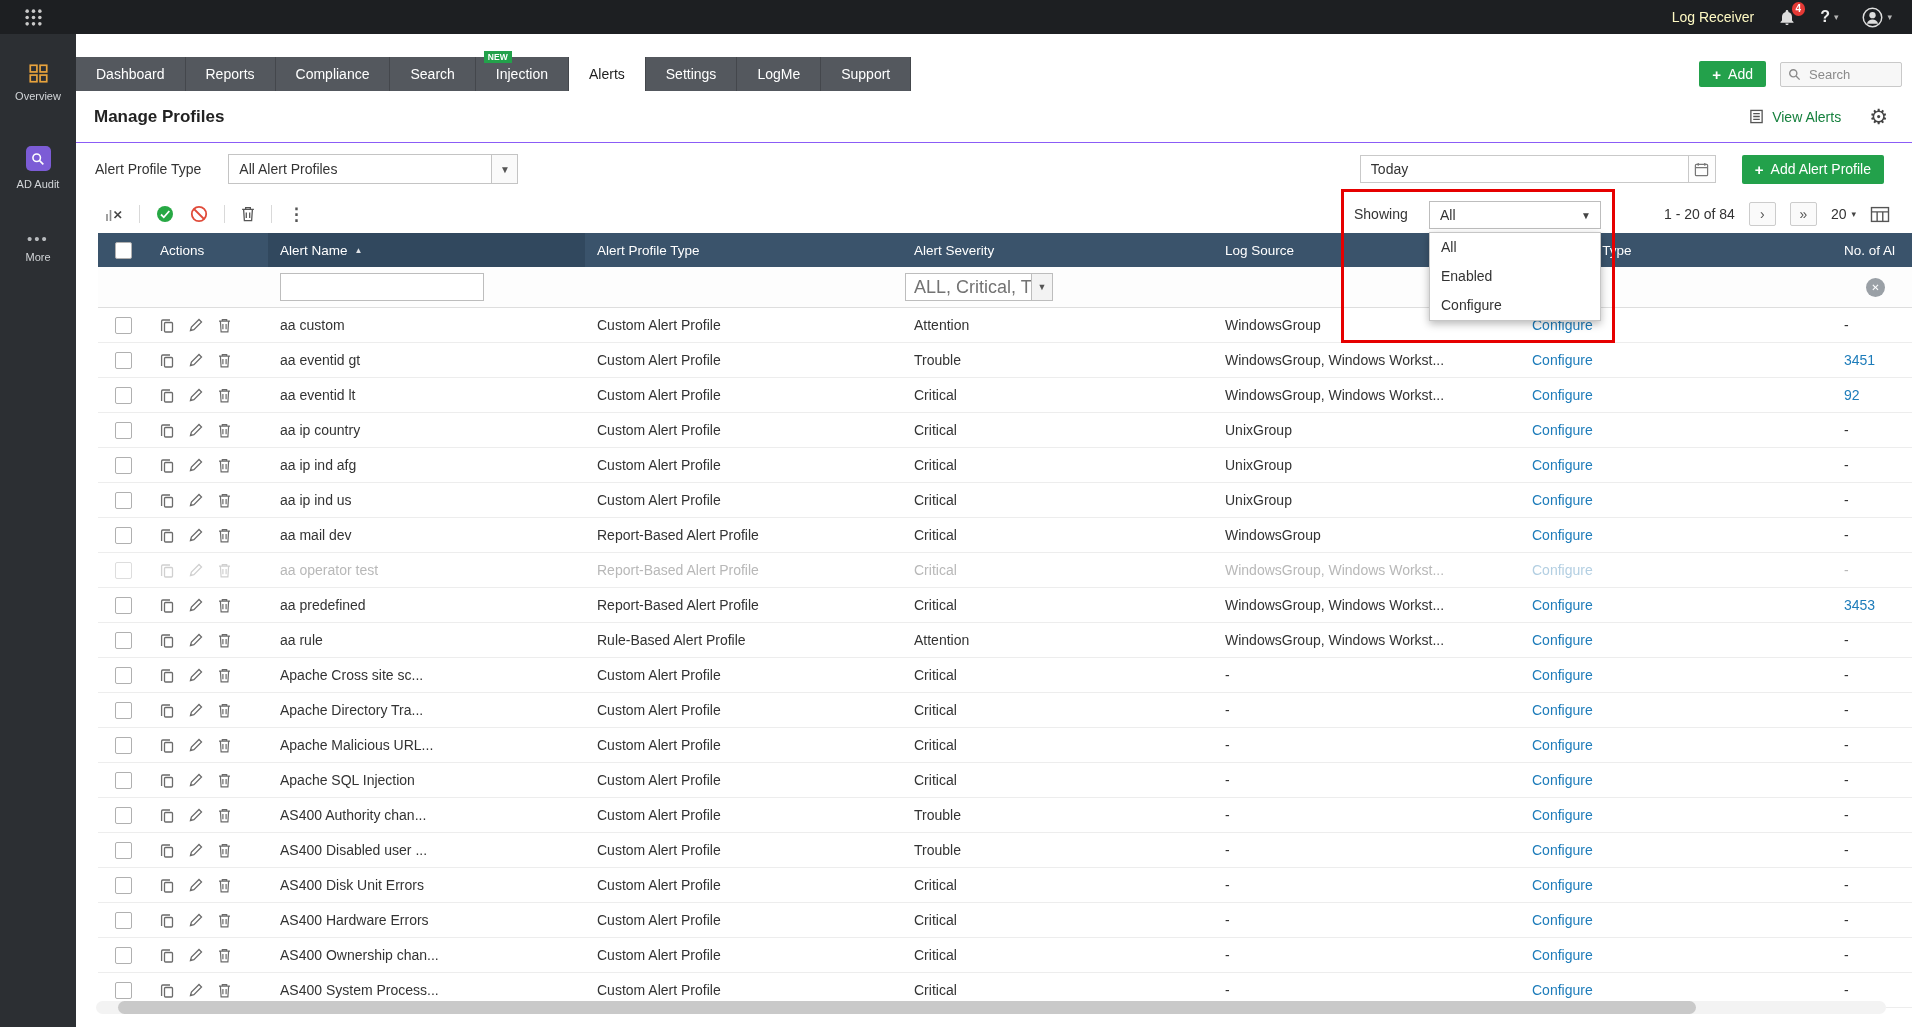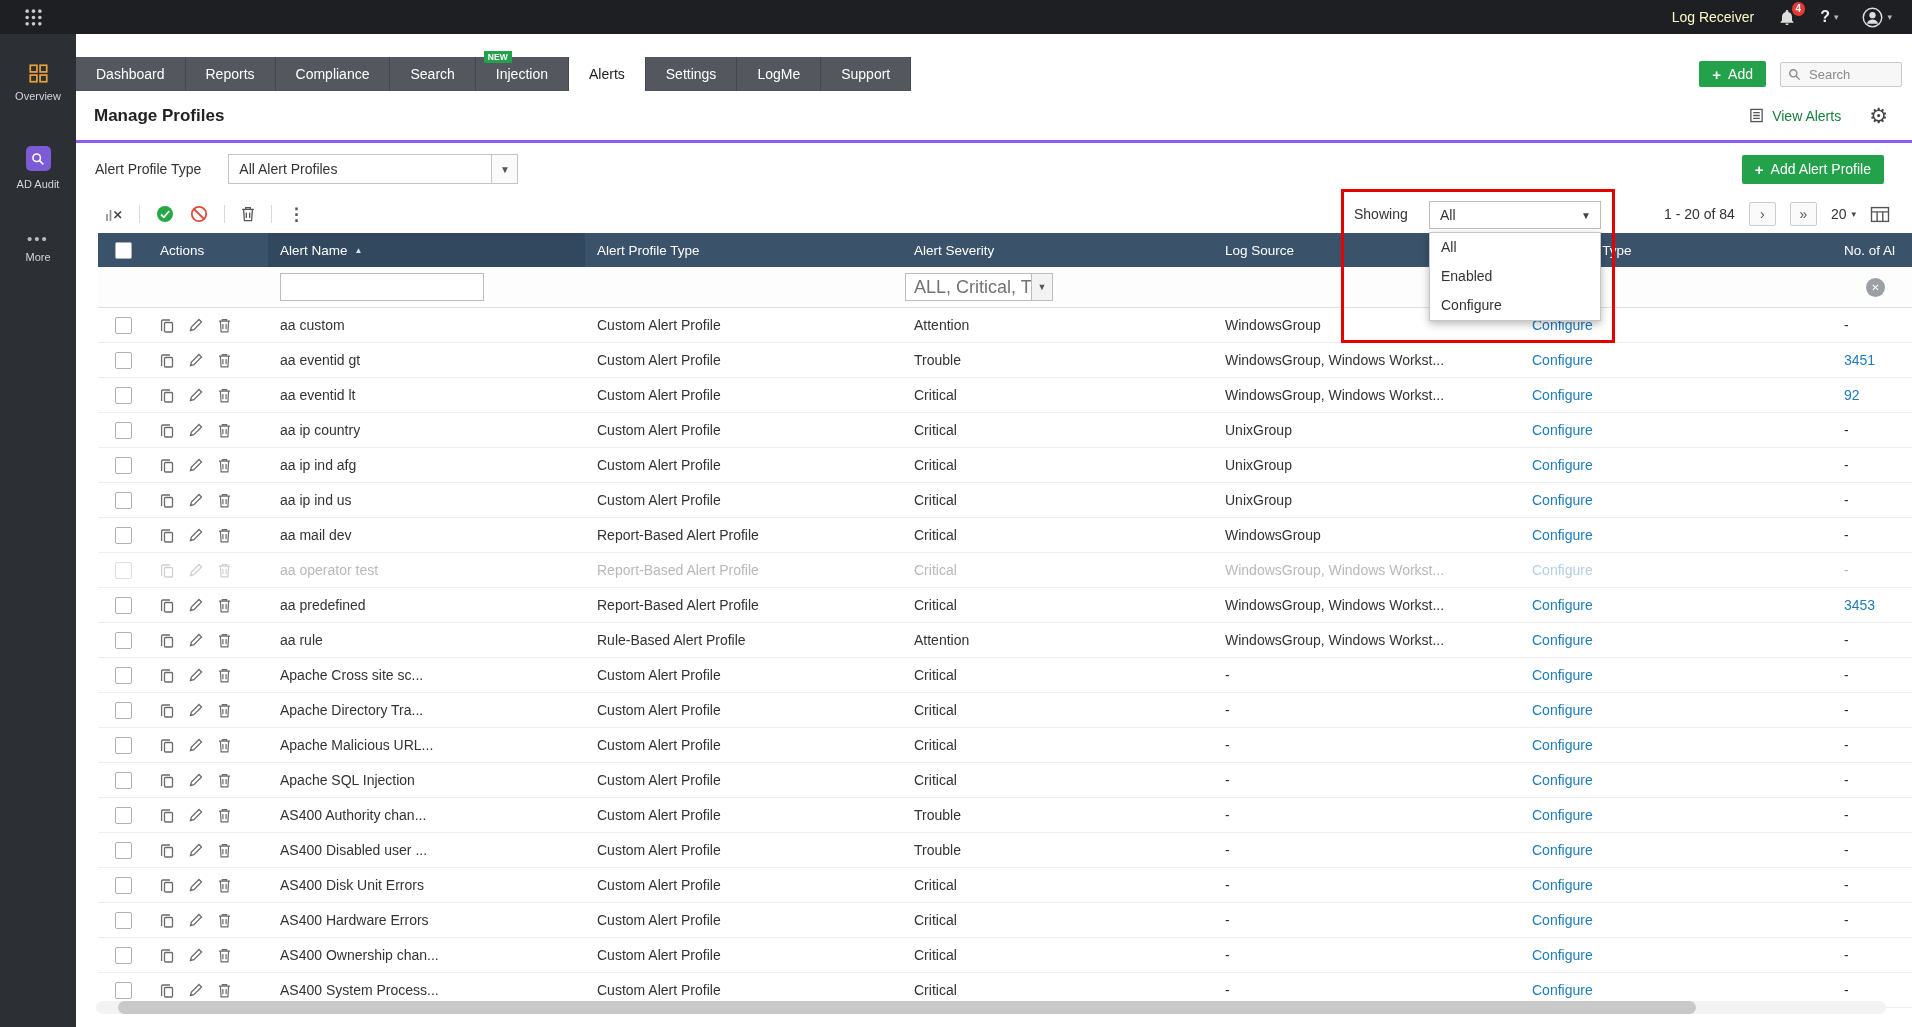--- a/index.html
+++ b/index.html
@@ -32,21 +32,21 @@
   .tab.active { background:#fff; color:#1c1c1c; }
   .tab-badge { position:absolute; top:-6px; left:8px; background:#23a14b; color:#fff; font-size:8.5px; font-weight:bold; padding:1px 4px; line-height:10px; }
   .tab-right { margin-left:auto; display:flex; align-items:center; gap:14px; padding-right:10px; }
   .btn-green { background:#23a14b; color:#fff; font-size:14px; height:26px; padding:0 13px; display:inline-flex; align-items:center; gap:7px; border-radius:2px; cursor:pointer; white-space:nowrap; }
   .btn-green .plus { font-size:15px; font-weight:bold; line-height:1; }
   .top-search { width:122px; height:25px; border:1px solid #c9c9c9; background:#f7f7f7; display:flex; align-items:center; gap:6px; padding:0 7px; border-radius:2px; }
   .top-search input { border:0; outline:0; background:transparent; width:82px; font-size:13px; color:#555; font-family:inherit; }
   .top-search input::placeholder { color:#8a8a8a; }
   
   .content { position:relative; height:936px; overflow:hidden; background:#fff; }
-  .page-head { height:52px; display:flex; align-items:center; padding:0 24px 0 18px; border-bottom:3px solid #8b5cf6; }
+  .page-head { height:52px; display:flex; align-items:center; padding:0 24px 0 18px; border-bottom:1px solid #8b5cf6; }
   .page-title { font-size:17px; font-weight:bold; color:#222; }
   .head-right { margin-left:auto; display:flex; align-items:center; gap:28px; }
   .view-alerts { display:inline-flex; align-items:center; gap:8px; font-size:14px; color:#15803d; cursor:pointer; }
   .gear { font-size:21px; color:#444; cursor:pointer; line-height:1; }
   .filter-row { height:52px; display:flex; align-items:center; padding:0 28px 0 19px; }
   .filter-label { font-size:14px; color:#333; margin-right:27px; }
   .selectbox { height:30px; border:1px solid #c4c4c4; background:#fff; display:flex; align-items:center; cursor:pointer; }
   .selectbox .sel-text { flex:1; padding:0 10px; font-size:14px; color:#333; white-space:nowrap; overflow:hidden; }
   .sel-caretbox { width:26px; height:100%; border-left:1px solid #c4c4c4; display:flex; align-items:center; justify-content:center; color:#555; font-size:10px; background:#fafafa; }
   .profile-select { width:290px; }
@@ -255,20 +255,29 @@
         </div>
       </div>
 
       <div class="filter-row">
         <span class="filter-label">Alert Profile Type</span>
         <span class="selectbox profile-select">
           <span class="sel-text">All Alert Profiles</span>
           <span class="sel-caretbox">▼</span>
         </span>
         <div class="filter-right">
+          <span class="date-field">
+            <span class="date-text">Today</span>
+            <span class="cal-box">
+              <svg width="15" height="15" viewBox="0 0 16 16" fill="none" stroke="#777" stroke-width="1.3">
+                  <rect x="1.5" y="2.5" width="13" height="12" rx="1"></rect>
+                  <path d="M1.5 6h13M4.5 1v3M11.5 1v3"></path>
+                </svg>
+            </span>
+          </span>
           <span class="btn-green add-profile">
             <span class="plus">+</span>
             <span>Add Alert Profile</span>
           </span>
         </div>
       </div>
 
       <div class="toolbar-row">
         <div class="tool-group">
           <span class="tool-ico">

